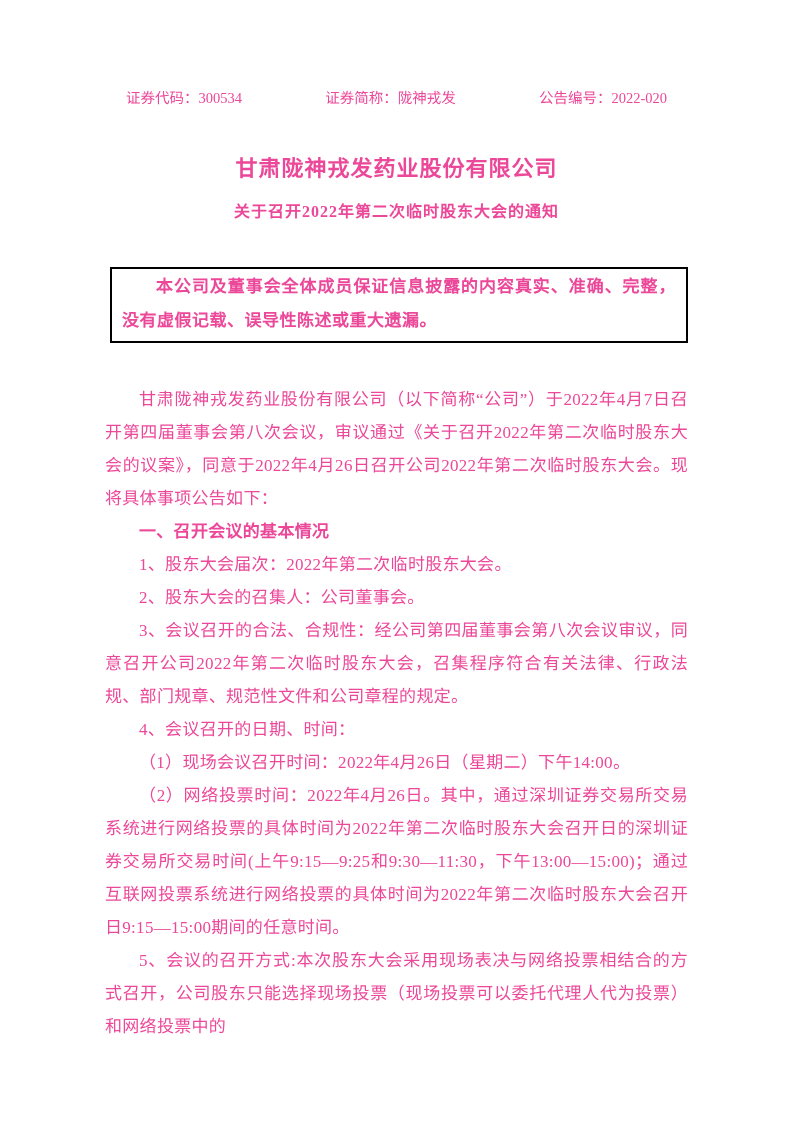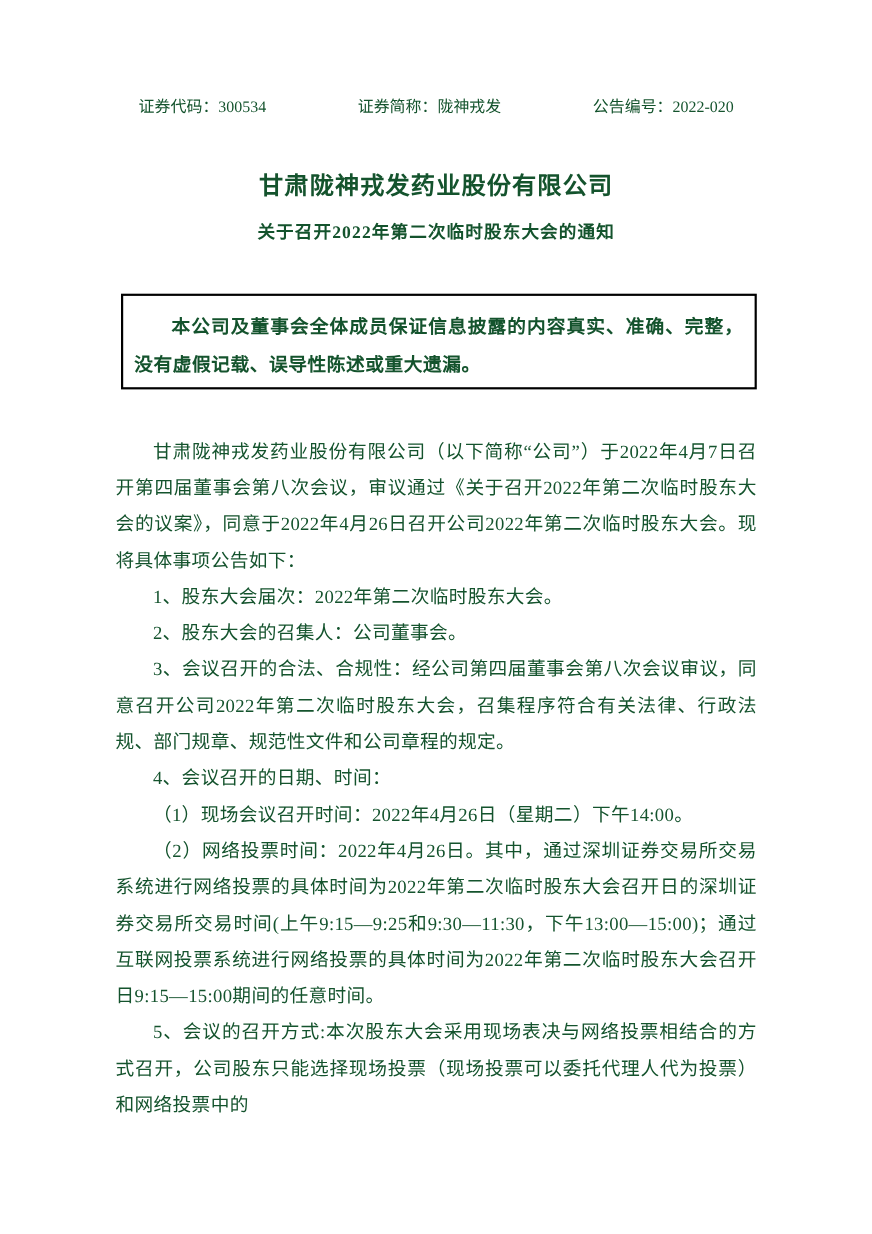--- a/index.html
+++ b/index.html
@@ -9,21 +9,21 @@
   }
   .page {
     position: relative;
     width: 793px;
     height: 1122px;
     margin: 0 auto;
     background: #ffffff;
     box-sizing: border-box;
     padding: 88px 105px 0 105px;
     font-family: "Liberation Serif", "DejaVu Serif", serif;
-    color: #14532d;
+    color: #ec4899;
     overflow: hidden;
   }
   .doc-header {
     display: flex;
     justify-content: space-between;
     align-items: baseline;
     padding: 0 21px;
     font-size: 14.5px;
     line-height: 20px;
     white-space: nowrap;
@@ -42,21 +42,21 @@
     font-size: 16px;
     font-weight: bold;
     line-height: 30px;
     letter-spacing: 1px;
   }
   .disclaimer-box {
     margin-top: 40px;
     margin-left: 5px;
     margin-right: 0;
     border: 2px solid #000000;
-    padding: 12px 10px 3px 10px;
+    padding: 1px 10px 3px 10px;
     box-sizing: border-box;
   }
   .disclaimer-box p {
     margin: 0;
     font-size: 17px;
     font-weight: bold;
     line-height: 34px;
     text-indent: 2em;
     text-align: justify;
     letter-spacing: 0.5px;
@@ -90,20 +90,21 @@
 
   <div class="doc-title-1">甘肃陇神戎发药业股份有限公司</div>
   <div class="doc-title-2">关于召开2022年第二次临时股东大会的通知</div>
 
   <div class="disclaimer-box">
     <p>本公司及董事会全体成员保证信息披露的内容真实、准确、完整，没有虚假记载、误导性陈述或重大遗漏。</p>
   </div>
 
   <div class="doc-body">
     <p>甘肃陇神戎发药业股份有限公司（以下简称“公司”）于2022年4月7日召开第四届董事会第八次会议，审议通过《关于召开2022年第二次临时股东大会的议案》，同意于2022年4月26日召开公司2022年第二次临时股东大会。现将具体事项公告如下：</p>
+    <p class="section-heading">一、召开会议的基本情况</p>
     <p>1、股东大会届次：2022年第二次临时股东大会。</p>
     <p>2、股东大会的召集人：公司董事会。</p>
     <p>3、会议召开的合法、合规性：经公司第四届董事会第八次会议审议，同意召开公司2022年第二次临时股东大会，召集程序符合有关法律、行政法规、部门规章、规范性文件和公司章程的规定。</p>
     <p>4、会议召开的日期、时间：</p>
     <p>（1）现场会议召开时间：2022年4月26日（星期二）下午14:00。</p>
     <p>（2）网络投票时间：2022年4月26日。其中，通过深圳证券交易所交易系统进行网络投票的具体时间为2022年第二次临时股东大会召开日的深圳证券交易所交易时间(上午9:15—9:25和9:30—11:30，下午13:00—15:00)；通过互联网投票系统进行网络投票的具体时间为2022年第二次临时股东大会召开日9:15—15:00期间的任意时间。</p>
     <p>5、会议的召开方式:本次股东大会采用现场表决与网络投票相结合的方式召开，公司股东只能选择现场投票（现场投票可以委托代理人代为投票）和网络投票中的</p>
   </div>
 
 </div>

